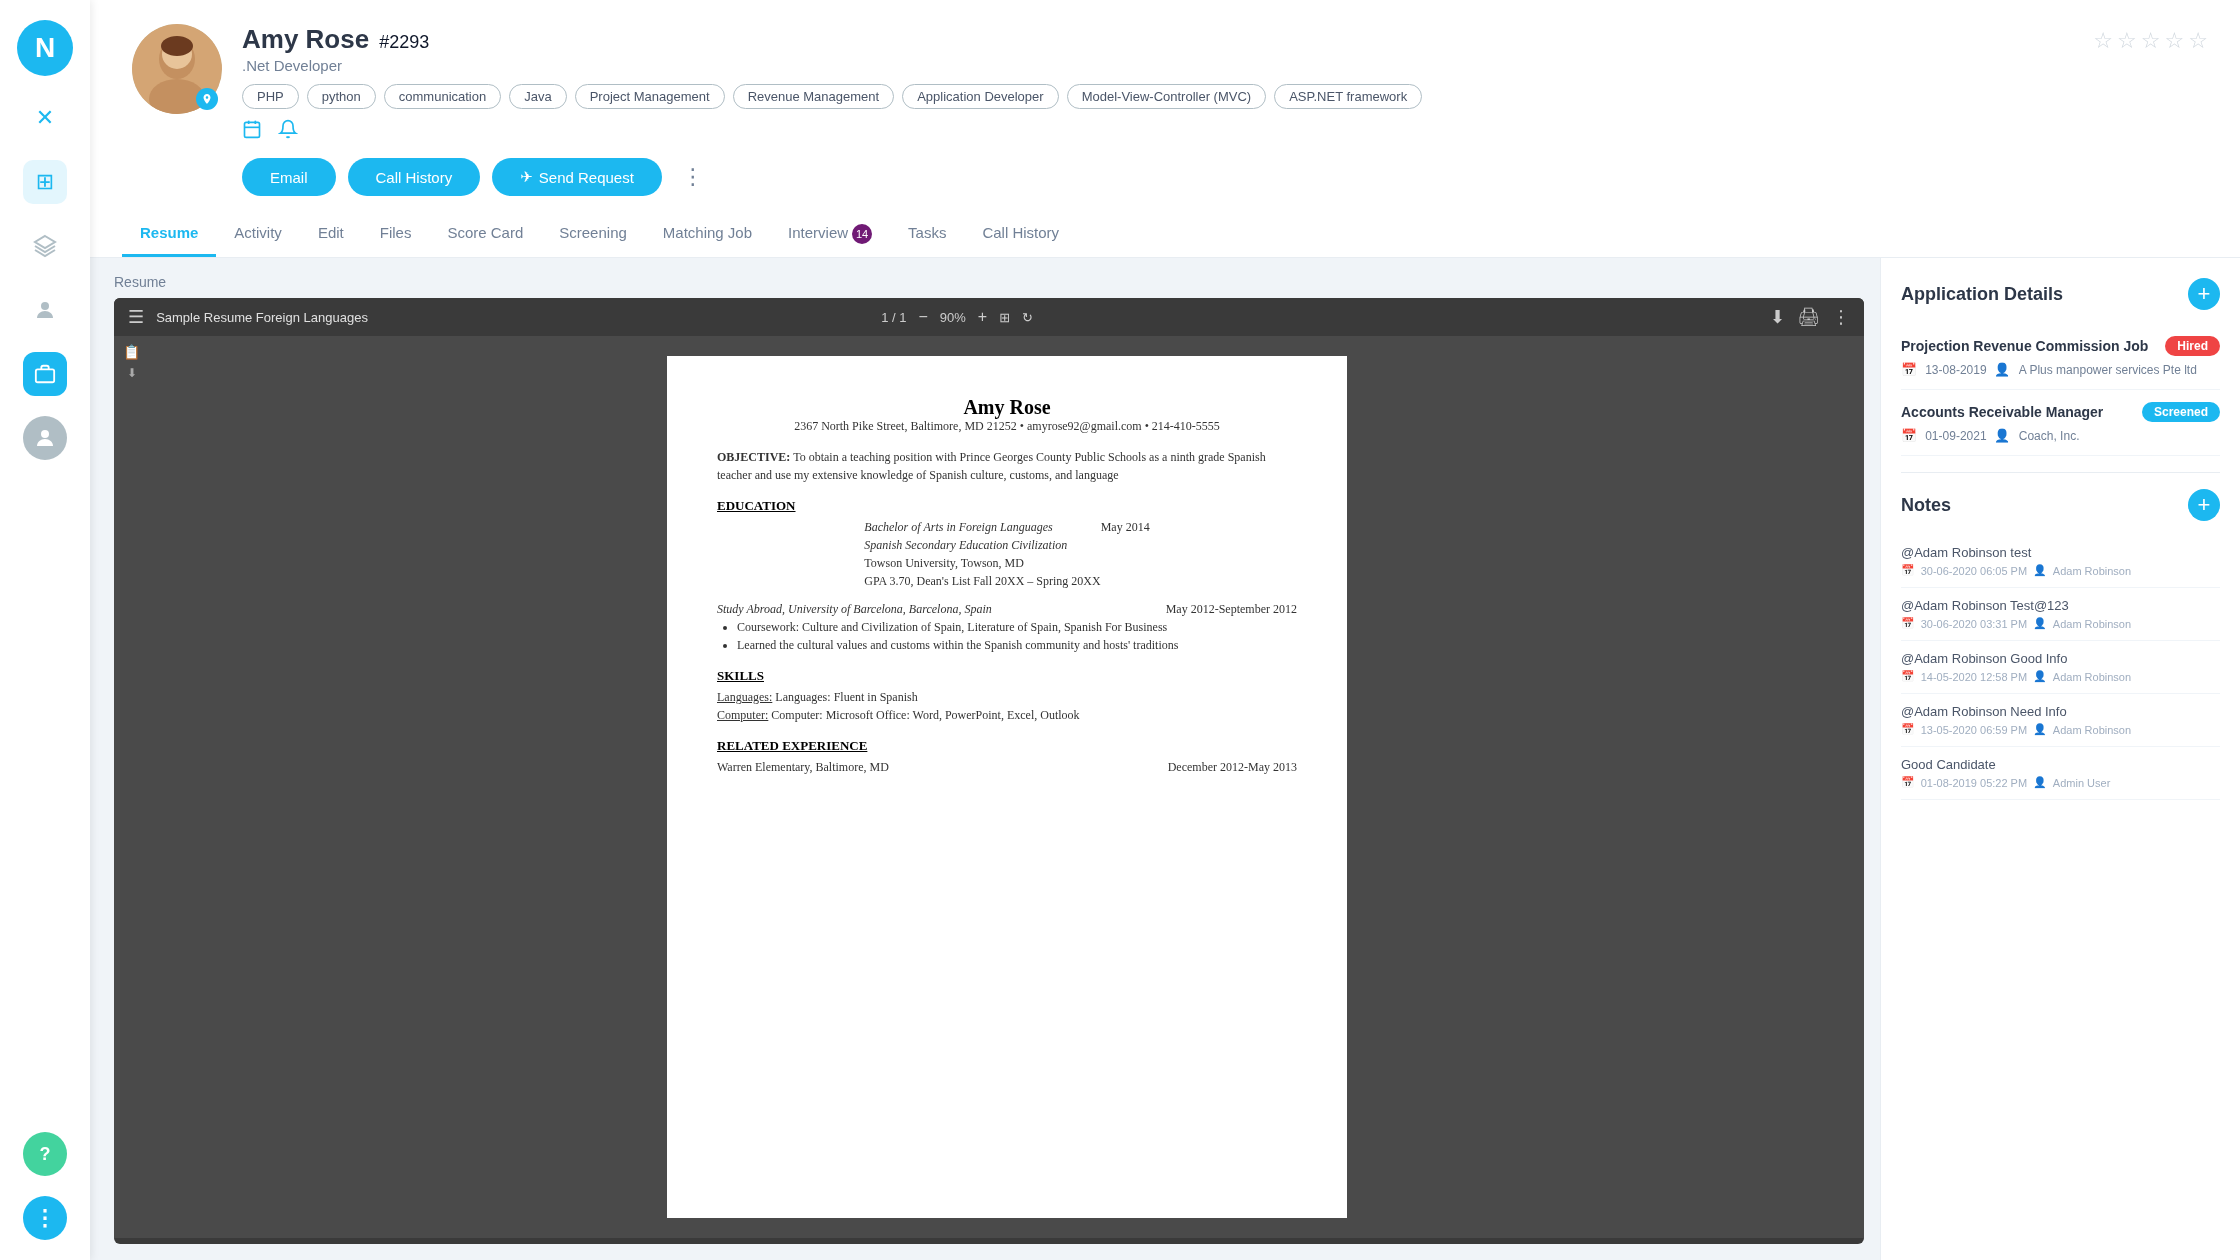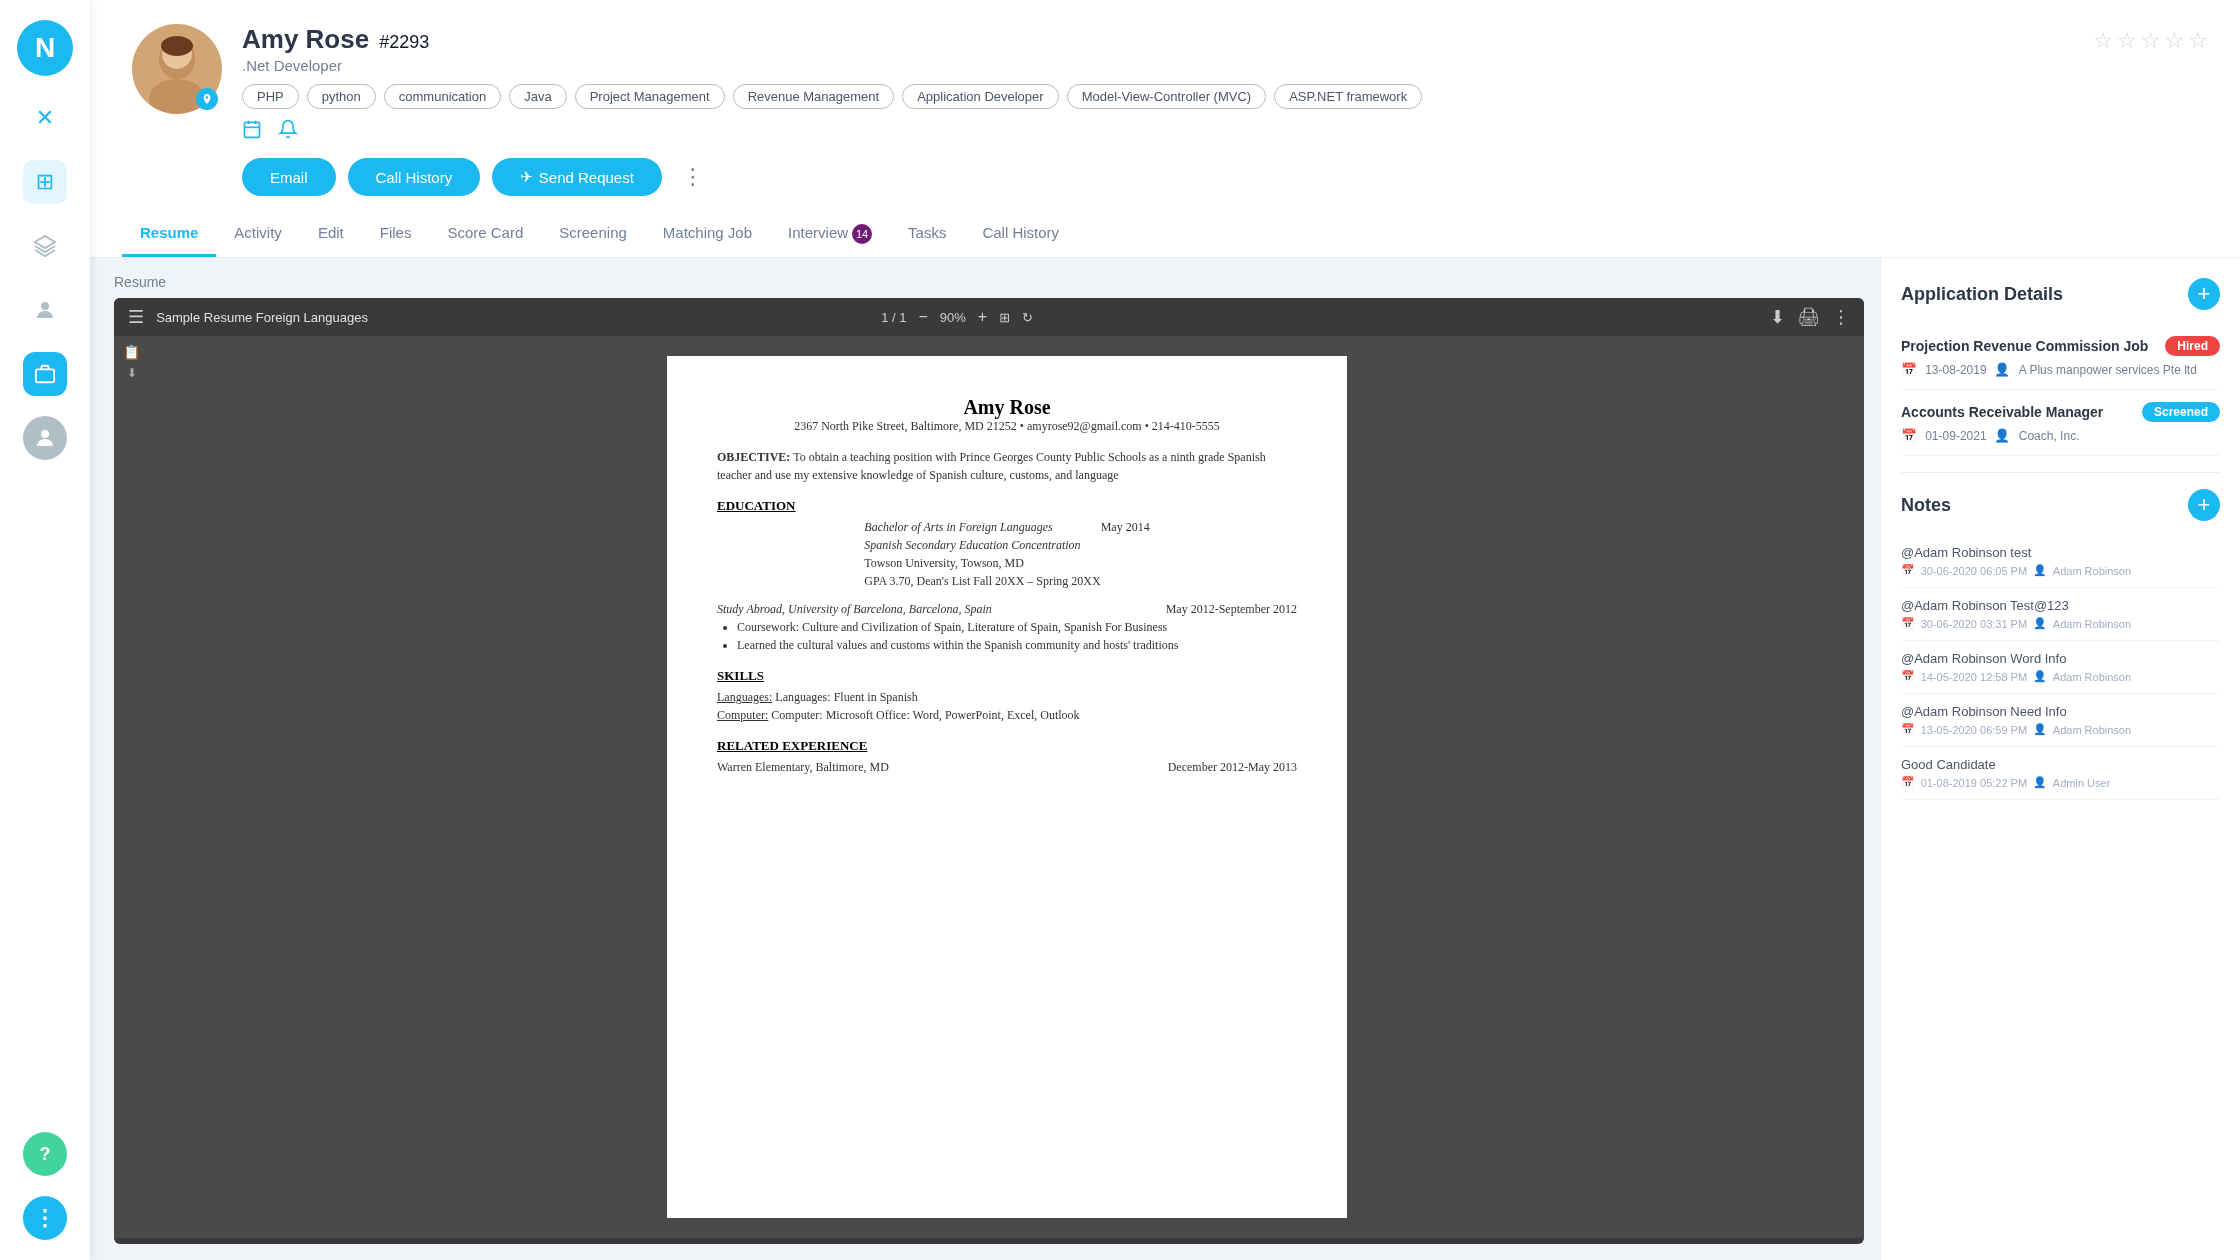--- a/index.html
+++ b/index.html
@@ -537,21 +537,21 @@
 
               <p class="body-text" style="margin-top:14px;">
                 <strong>OBJECTIVE:</strong>
                 <span>To obtain a teaching position with Prince Georges County Public Schools as a ninth grade Spanish teacher and use my extensive knowledge of Spanish culture, customs, and language</span>
               </p>
 
               <p class="section-title">EDUCATION</p>
               <div style="display:flex; justify-content:center; align-items:flex-start;">
                 <div>
                   <p class="body-text italic">Bachelor of Arts in Foreign Languages</p>
-                  <p class="body-text italic">Spanish Secondary Education Concentration</p>
+                  <p class="body-text italic">Spanish Secondary Education Civilization</p>
                   <p class="body-text">Towson University, Towson, MD</p>
                   <p class="body-text">GPA 3.70, Dean's List Fall 20XX – Spring 20XX</p>
                 </div>
                 <p class="body-text" style="white-space:nowrap;">May 2014</p>
               </div>
 
               <div style="display:flex; justify-content:space-between; align-items:flex-start; margin-top:10px;">
                 <p class="body-text italic">Study Abroad, University of Barcelona, Barcelona, Spain</p>
                 <p class="body-text" style="white-space:nowrap; font-size:12px;">May 2012-September 2012</p>
               </div>
@@ -629,21 +629,21 @@
             <div class="note-item">
               <div class="note-text">@Adam Robinson Test@123</div>
               <div class="note-meta">
     <span class="icon">📅</span>
     <span>30-06-2020 03:31 PM</span>
     <span class="icon">👤</span>
     <span>Adam Robinson</span>
   </div>
             </div>
             <div class="note-item">
-              <div class="note-text">@Adam Robinson Word Info</div>
+              <div class="note-text">@Adam Robinson Good Info</div>
               <div class="note-meta">
     <span class="icon">📅</span>
     <span>14-05-2020 12:58 PM</span>
     <span class="icon">👤</span>
     <span>Adam Robinson</span>
   </div>
             </div>
             <div class="note-item">
               <div class="note-text">@Adam Robinson Need Info</div>
               <div class="note-meta">

